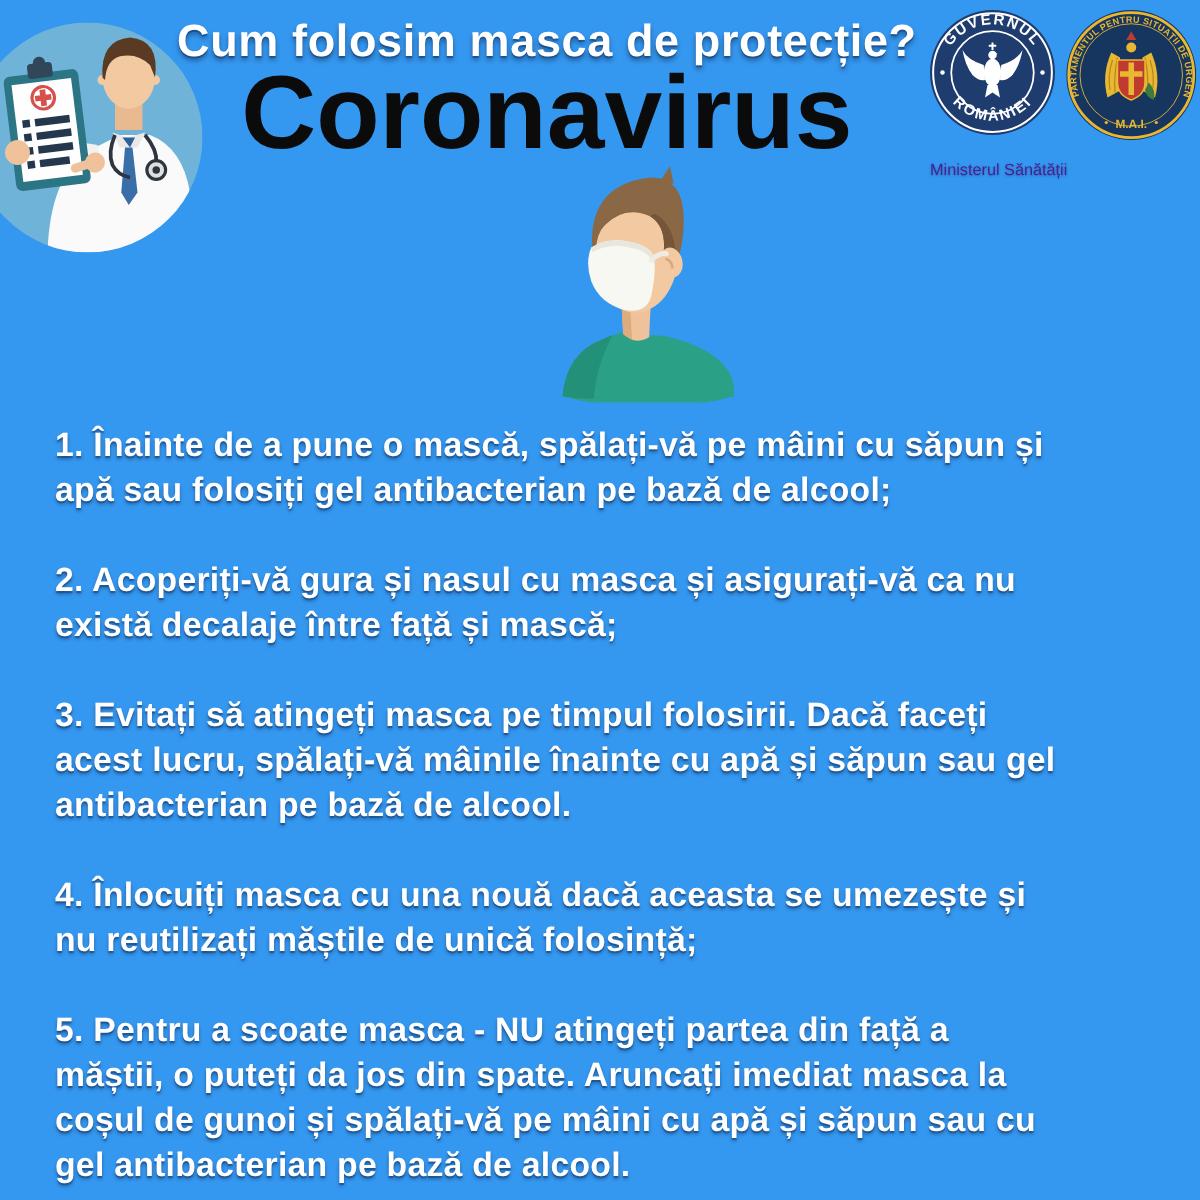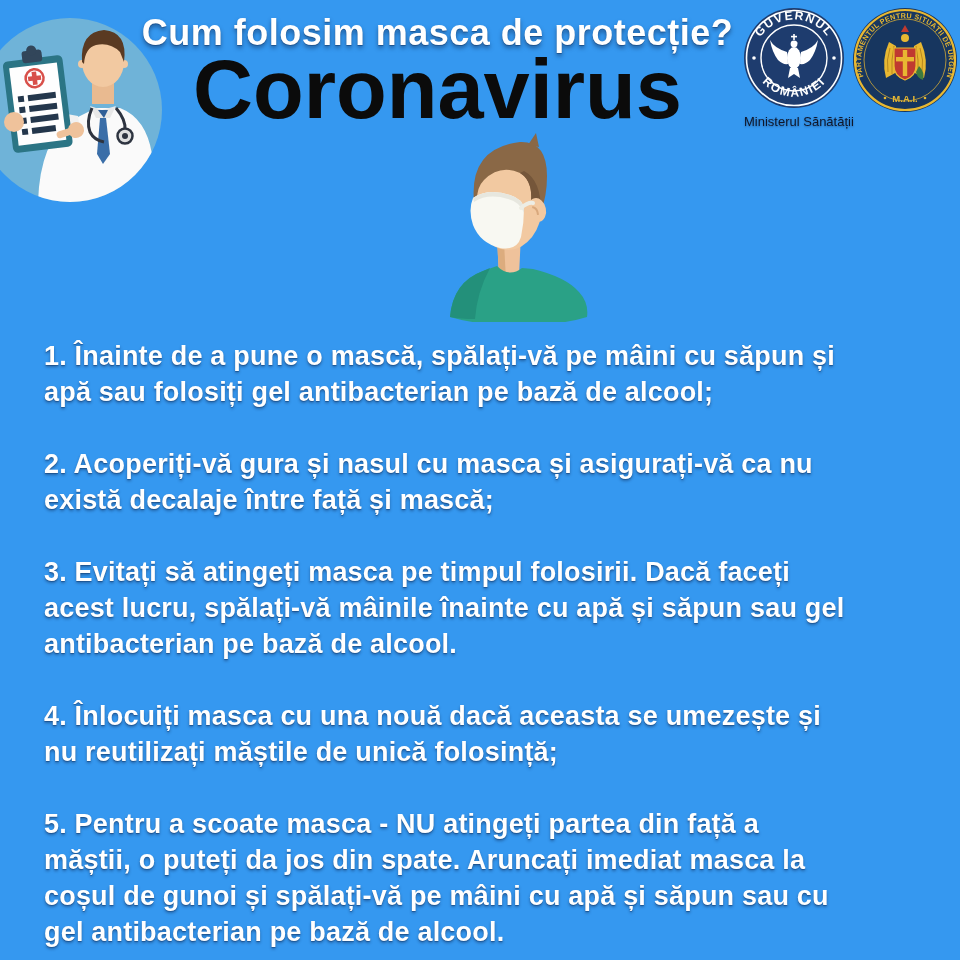--- a/index.html
+++ b/index.html
@@ -18,21 +18,21 @@
     text-shadow:0 3px 4px rgba(12,32,70,.5),0 1px 0 rgba(12,32,70,.35);
   }
   .big-title{
     position:absolute;left:130px;top:45px;width:615px;text-align:center;
     font-size:83px;line-height:90px;font-weight:800;color:#0B0B0B;letter-spacing:0;
   }
   
   .logos{position:absolute;left:744px;top:8px;display:flex;gap:9px;align-items:flex-start;}
   .gov-wrap{width:100px;text-align:center;}
   .gov-wrap svg{display:block;width:100px;height:100px;}
-  .gov-caption{margin-top:6px;font-size:13px;color:#0f172a;white-space:nowrap;
+  .gov-caption{margin-top:20px;font-size:13px;color:#4c1d95;white-space:nowrap;
     text-shadow:0 1px 2px rgba(12,32,70,.4);}
   .dsu-wrap svg{display:block;width:104px;height:104px;}
   
   .masked-person{position:absolute;left:420px;top:130px;width:200px;height:192px;}
   .masked-person svg{display:block;width:100%;height:100%;}
   
   .instructions{position:absolute;left:44px;top:338px;width:920px;}
   .instruction{
     margin:0 0 36px 0;font-size:27px;line-height:36px;font-weight:700;color:#FFFFFF;
     white-space:pre-line;letter-spacing:.2px;

